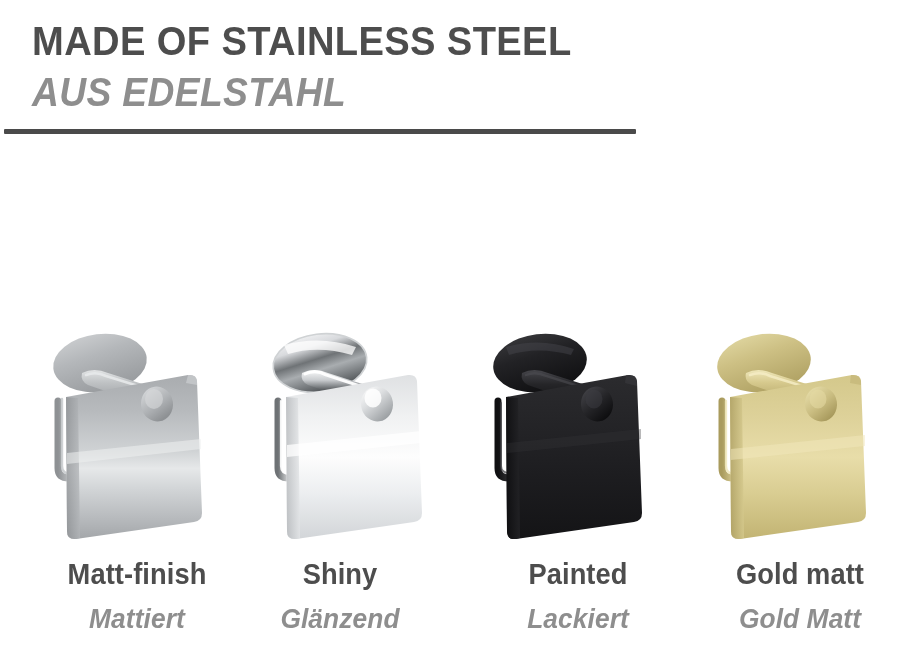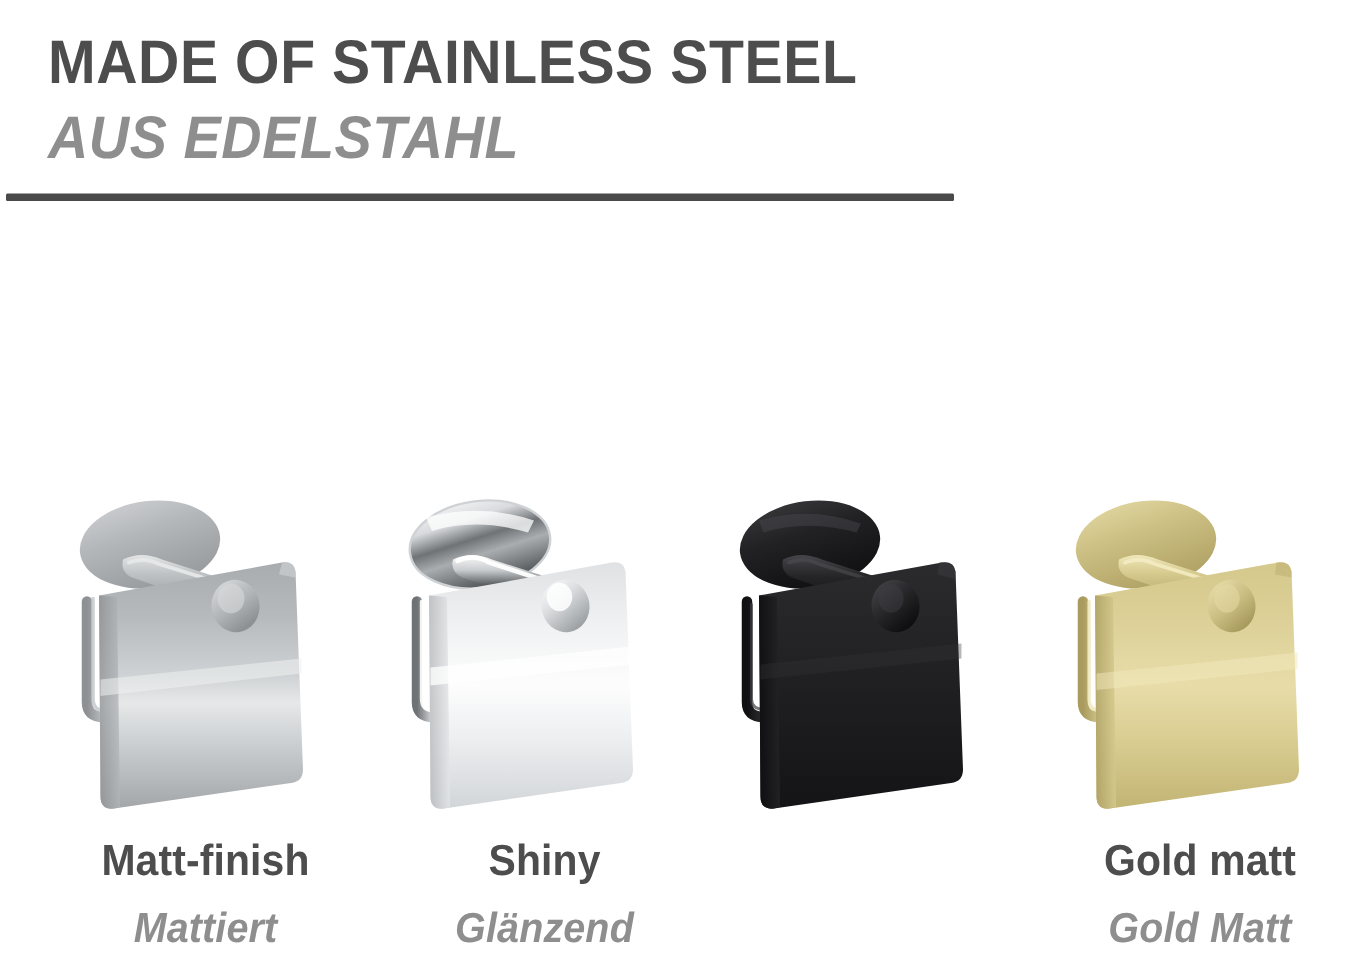--- a/index.html
+++ b/index.html
@@ -330,24 +330,28 @@
 
 </div>
 
 <div id="caption-row">
 
   <div class="caption-cell" style="left:22px;">
     <div class="caption-en">Matt-finish</div>
     <div class="caption-de">Mattiert</div>
   </div>
 
-  <div class="caption-cell" style="left:248px;text-align:center;">
+  <div class="caption-cell" style="left:225px;text-align:center;">
     <div class="caption-en">Shiny</div>
     <div class="caption-de">Glänzend</div>
   </div>
 
+  <div class="caption-cell" style="left:463px;">
+    <div class="caption-en">Painted</div>
+    <div class="caption-de">Lackiert</div>
+  </div>
 
   <div class="caption-cell" style="left:685px;">
     <div class="caption-en">Gold matt</div>
     <div class="caption-de">Gold Matt</div>
   </div>
 
 </div>
 
 </body></html>

